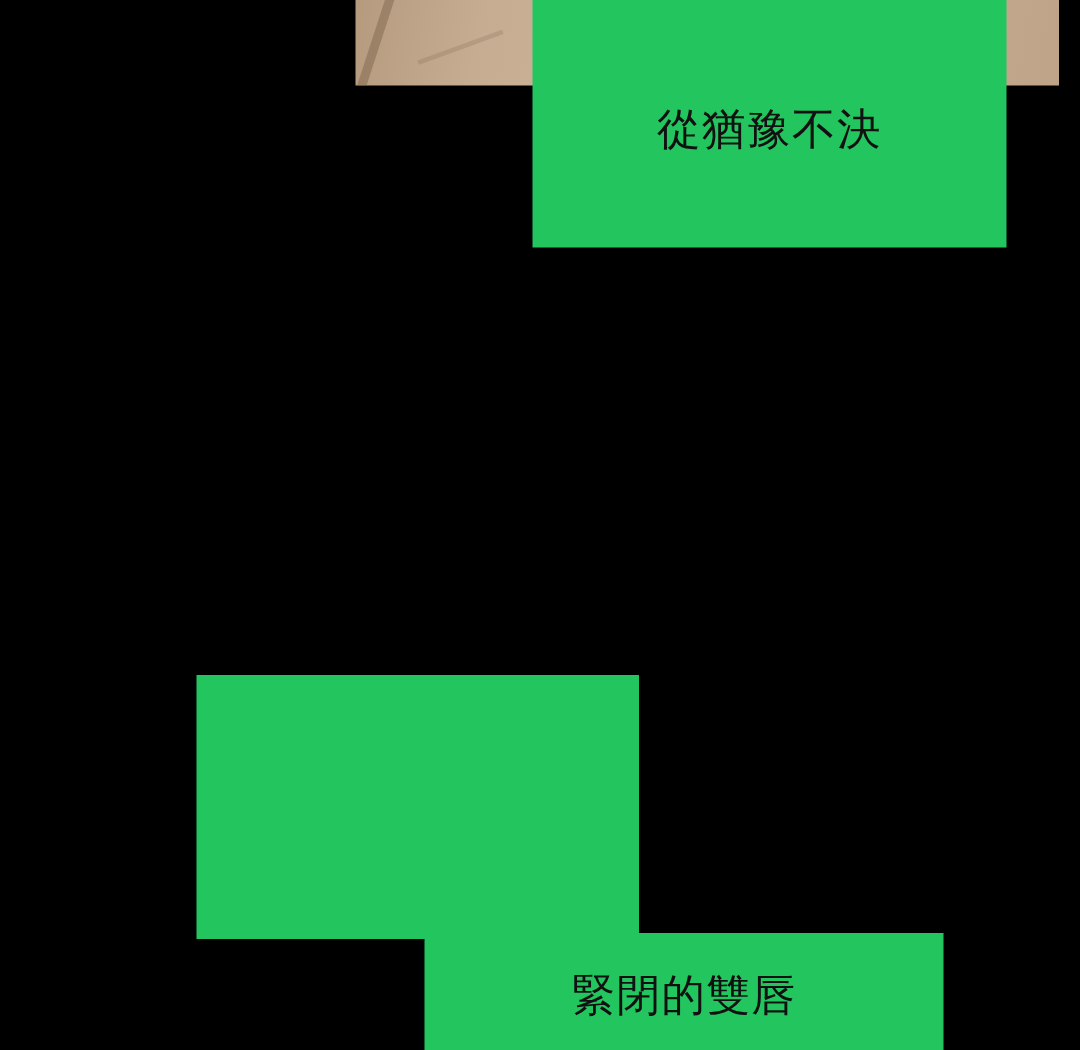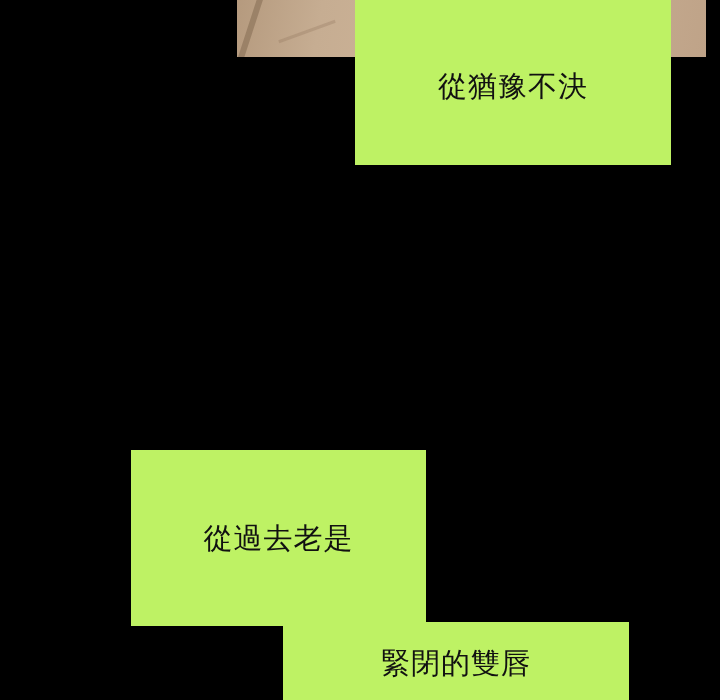--- a/index.html
+++ b/index.html
@@ -15,21 +15,21 @@
   }
   .skin-panel .crease {
     position: absolute; left: 10px; top: -5px; width: 6px; height: 70px;
     background: rgba(120, 95, 70, 0.45); transform: rotate(18deg); border-radius: 3px;
   }
   .skin-panel .crease2 {
     position: absolute; left: 40px; top: 30px; width: 60px; height: 3px;
     background: rgba(130, 105, 80, 0.25); transform: rotate(-20deg);
   }
   .caption {
-    position: absolute; background: #bef264; color: #111111;
+    position: absolute; background: #22c55e; color: #111111;
     display: flex; flex-direction: column; align-items: center; justify-content: center;
     font-size: 29px; line-height: 46px; letter-spacing: 1px; gap: 16px;
   }
   .caption-1 { left: 355px; top: 0; width: 316px; height: 165px; padding-top: 6px; box-sizing: border-box; }
   .caption-2 { left: 131px; top: 450px; width: 295px; height: 176px; }
   .caption-3 { left: 283px; top: 622px; width: 346px; height: 100px; justify-content: flex-start; padding-top: 18px; box-sizing: border-box; }
   .line { white-space: nowrap; }
 </style>
 </head>
 <body>
@@ -37,18 +37,17 @@
 <div class="skin-panel">
   <div class="crease"></div>
   <div class="crease2"></div>
 </div>
 
 <div class="caption caption-1">
   <div class="line">從猶豫不決</div>
 </div>
 
 <div class="caption caption-2">
-  <div class="line">從過去老是</div>
 </div>
 
 <div class="caption caption-3">
   <div class="line">緊閉的雙唇</div>
 </div>
 
 </body></html>

